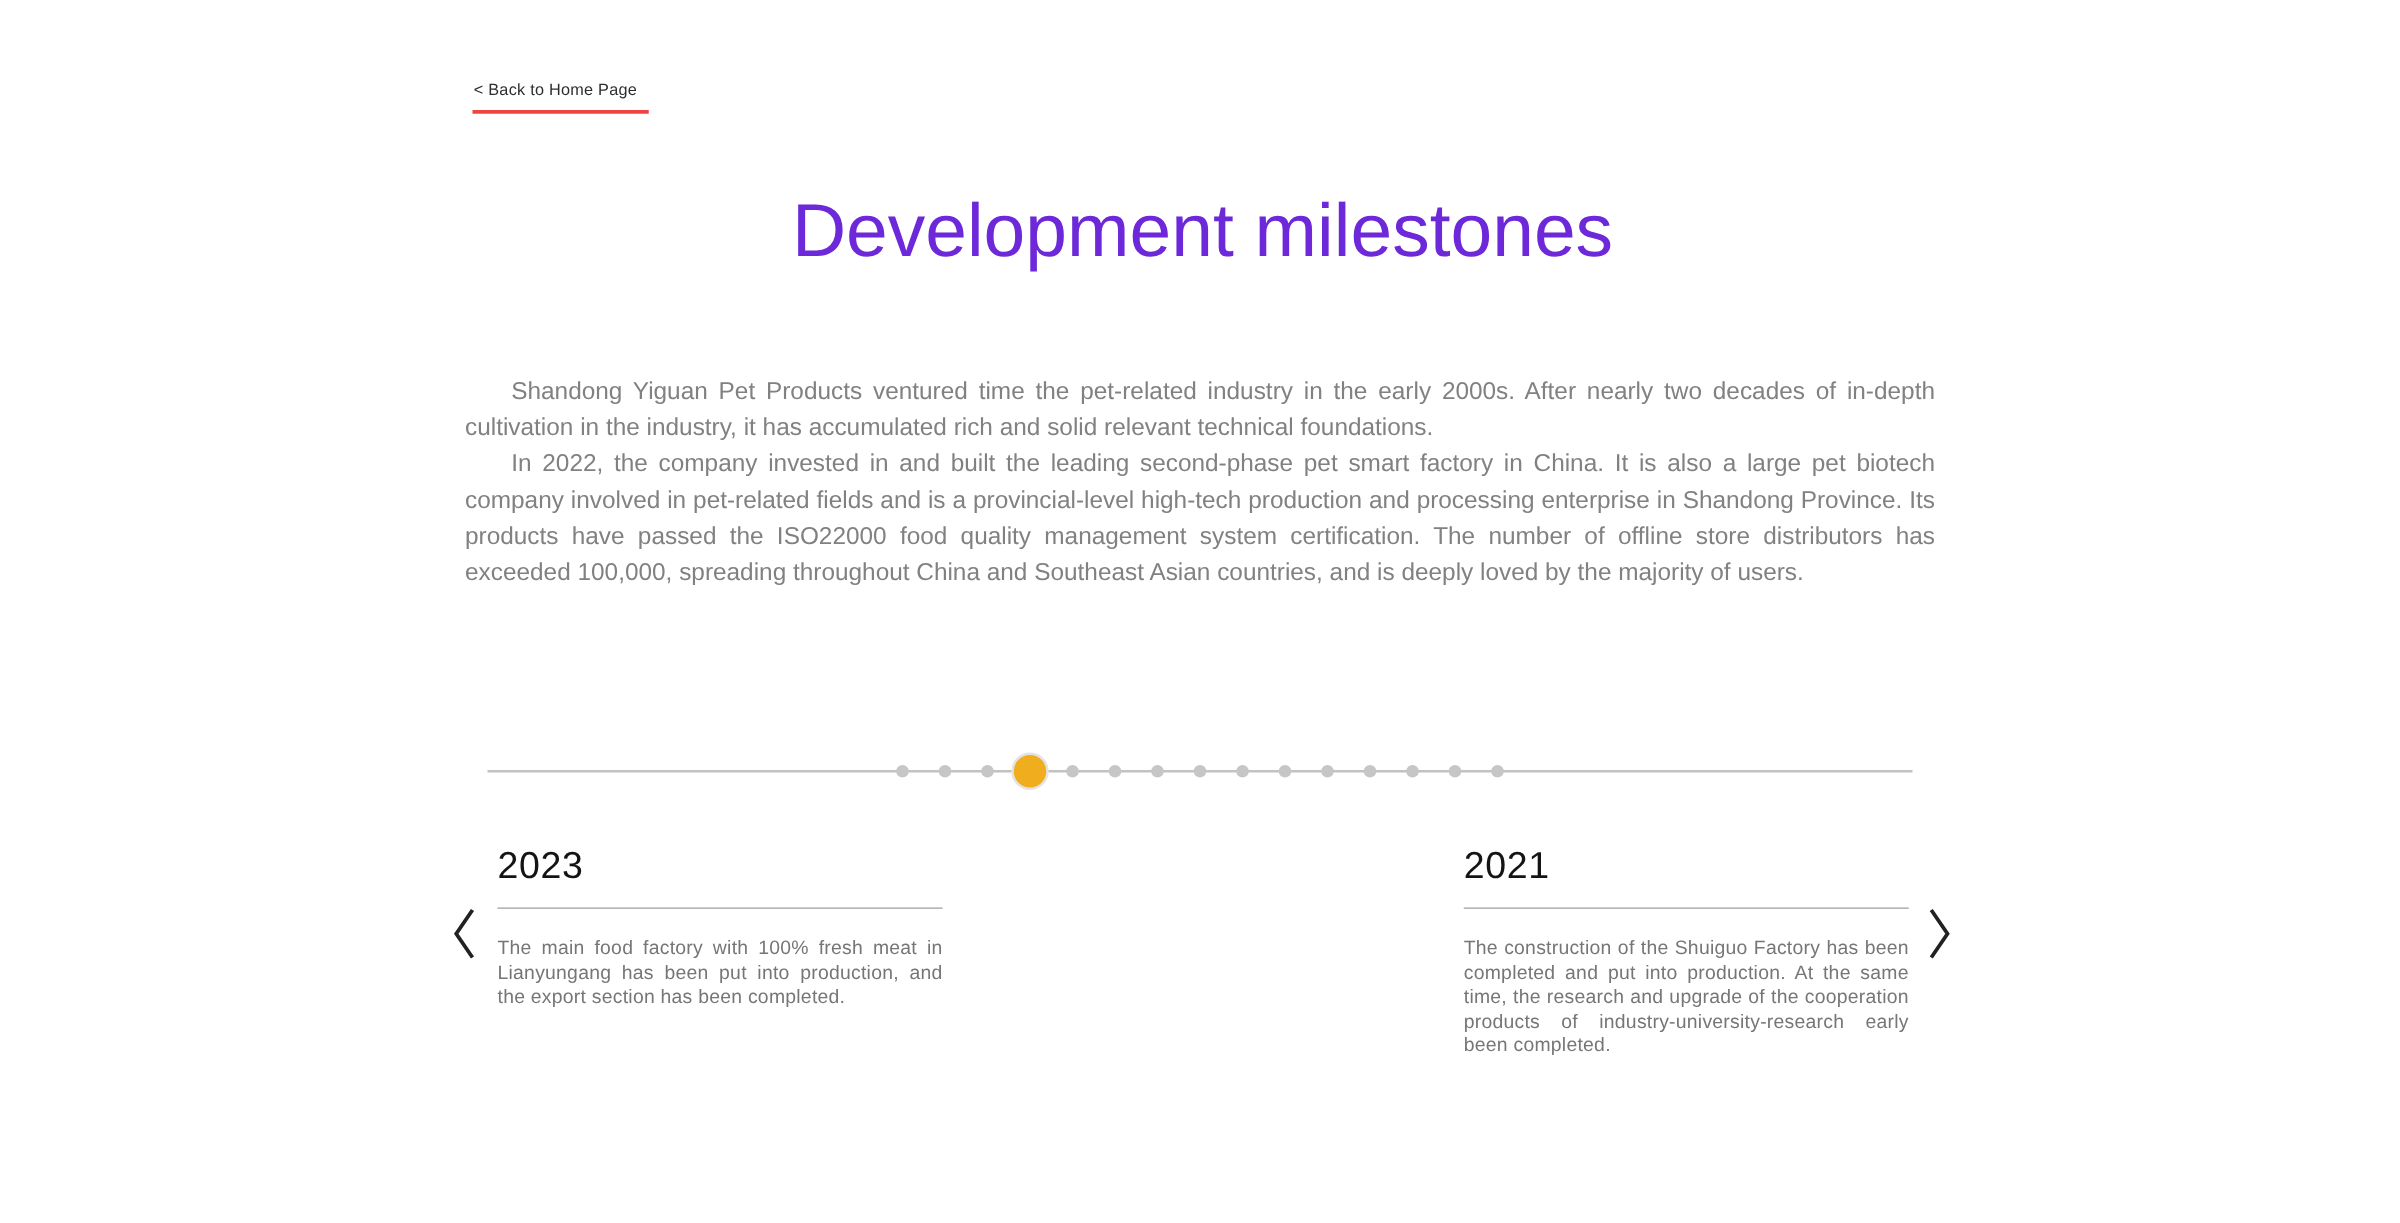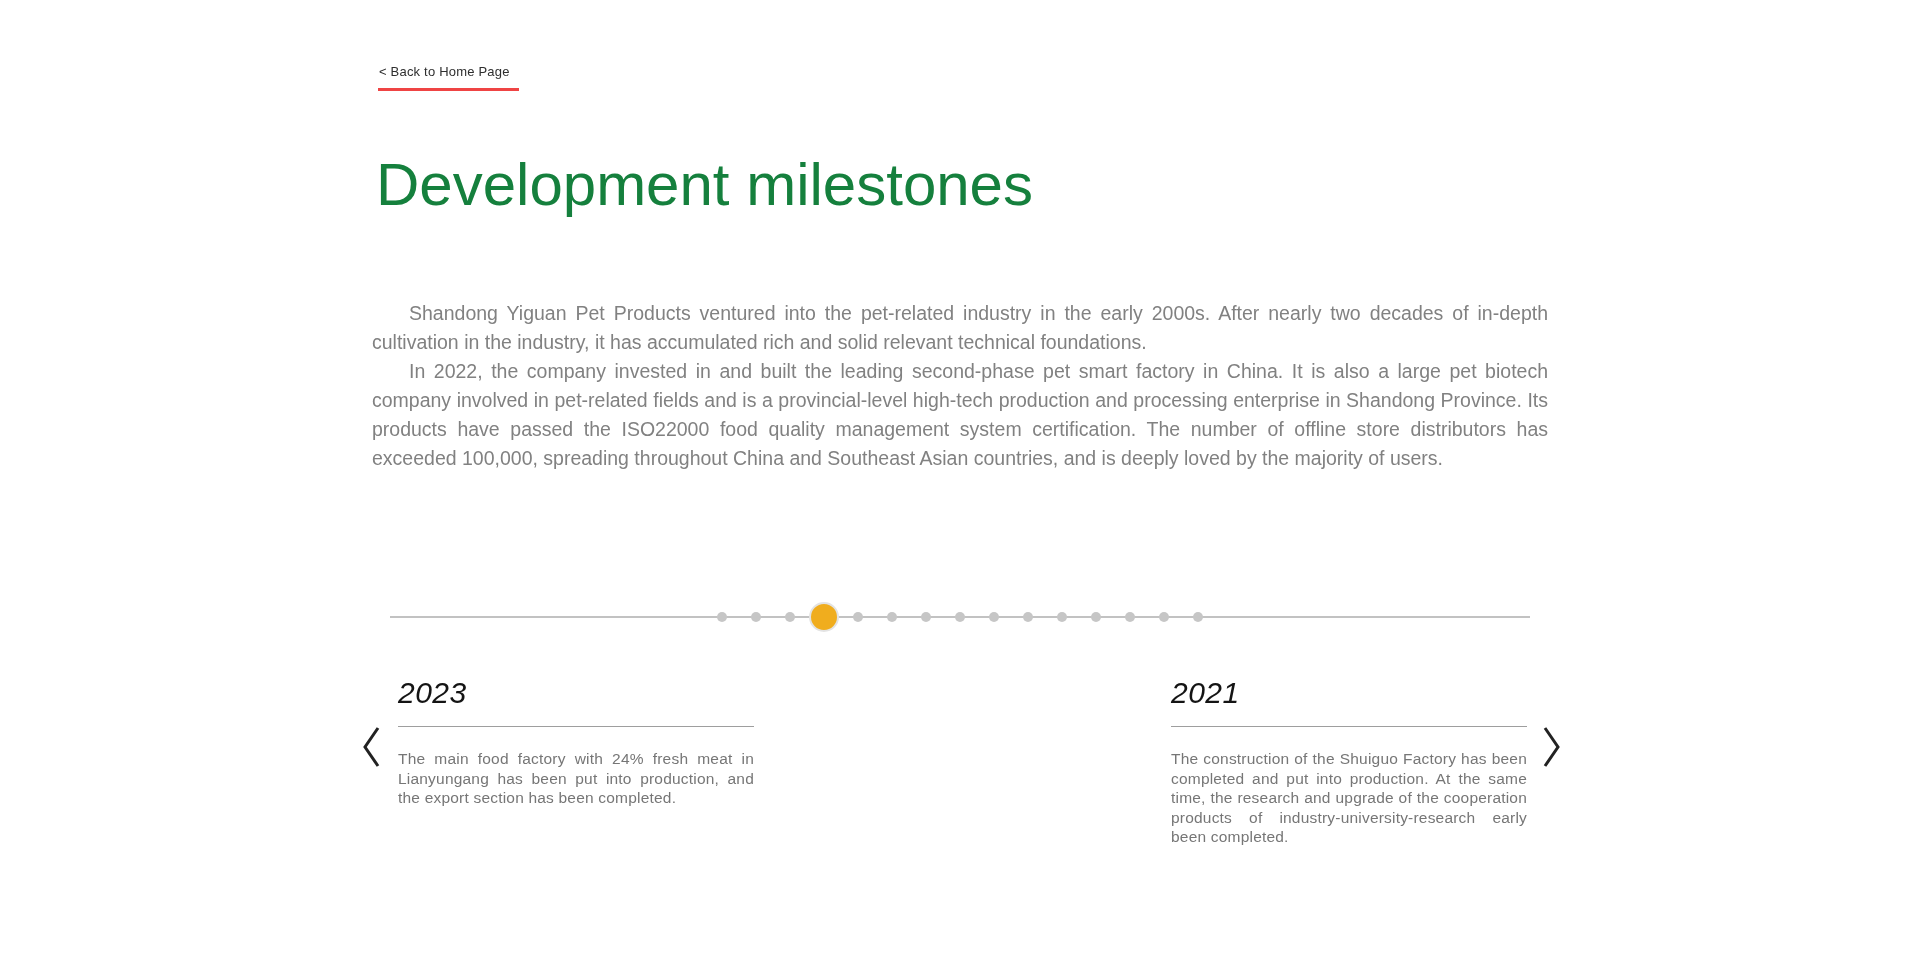--- a/index.html
+++ b/index.html
@@ -29,21 +29,22 @@
     letter-spacing: 0.2px;
     cursor: pointer;
   }
 
   
   .title {
     margin: 58px 0 0 4px;
     font-size: 60px;
     line-height: 72px;
     font-weight: 300;
-    color: #15803d;
+    color: #6d28d9;
+    text-align: center;
   }
 
   
   .intro {
     margin-top: 78px;
     font-size: 19.5px;
     line-height: 29px;
     color: #818181;
     text-align: justify;
   }
@@ -83,21 +84,20 @@
     margin: 0 21px 0 26px;
   }
   .card { width: 356px; }
   .card-year {
     margin: 0;
     font-size: 30px;
     line-height: 36px;
     font-weight: 400;
     color: #141414;
     letter-spacing: 0.5px;
-    font-style: italic;
   }
   .card-divider { height: 1px; background: #9E9E9E; margin-top: 15px; }
   .card-desc {
     margin: 22px 0 0;
     font-size: 15.5px;
     line-height: 19.5px;
     color: #767676;
     text-align: justify;
     letter-spacing: 0.2px;
   }
@@ -116,21 +116,21 @@
 </head>
 <body>
 
 <div class="page">
 
   <a class="back-link">&lt; Back to Home Page</a>
 
   <h1 class="title">Development milestones</h1>
 
   <div class="intro">
-    <p>Shandong Yiguan Pet Products ventured into the pet-related industry in the early 2000s. After nearly two decades of in-depth cultivation in the industry, it has accumulated rich and solid relevant technical foundations.</p>
+    <p>Shandong Yiguan Pet Products ventured time the pet-related industry in the early 2000s. After nearly two decades of in-depth cultivation in the industry, it has accumulated rich and solid relevant technical foundations.</p>
     <p>In 2022, the company invested in and built the leading second-phase pet smart factory in China. It is also a large pet biotech company involved in pet-related fields and is a provincial-level high-tech production and processing enterprise in Shandong Province. Its products have passed the ISO22000 food quality management system certification. The number of offline store distributors has exceeded 100,000, spreading throughout China and Southeast Asian countries, and is deeply loved by the majority of users.</p>
   </div>
 
   <div class="timeline">
     <div class="timeline-line"></div>
     <div class="timeline-dots" id="timeline-dots">
         <span class="dot"></span>
         <span class="dot"></span>
         <span class="dot"></span>
         <span class="dot active"></span>
@@ -156,21 +156,21 @@
           <polyline points="18,3 5,22 18,41" stroke="#222222" stroke-width="3" fill="none"></polyline>
         </svg>
       </span>
     </button>
 
     <div class="cards">
 
       <div class="card">
         <h2 class="card-year">2023</h2>
         <div class="card-divider"></div>
-        <p class="card-desc">The main food factory with 24% fresh meat in Lianyungang has been put into production, and the export section has been completed.</p>
+        <p class="card-desc">The main food factory with 100% fresh meat in Lianyungang has been put into production, and the export section has been completed.</p>
       </div>
 
       <div class="card">
         <h2 class="card-year">2021</h2>
         <div class="card-divider"></div>
         <p class="card-desc">The construction of the Shuiguo Factory has been completed and put into production. At the same time, the research and upgrade of the cooperation products of industry-university-research early been completed.</p>
       </div>
 
 
     </div>

